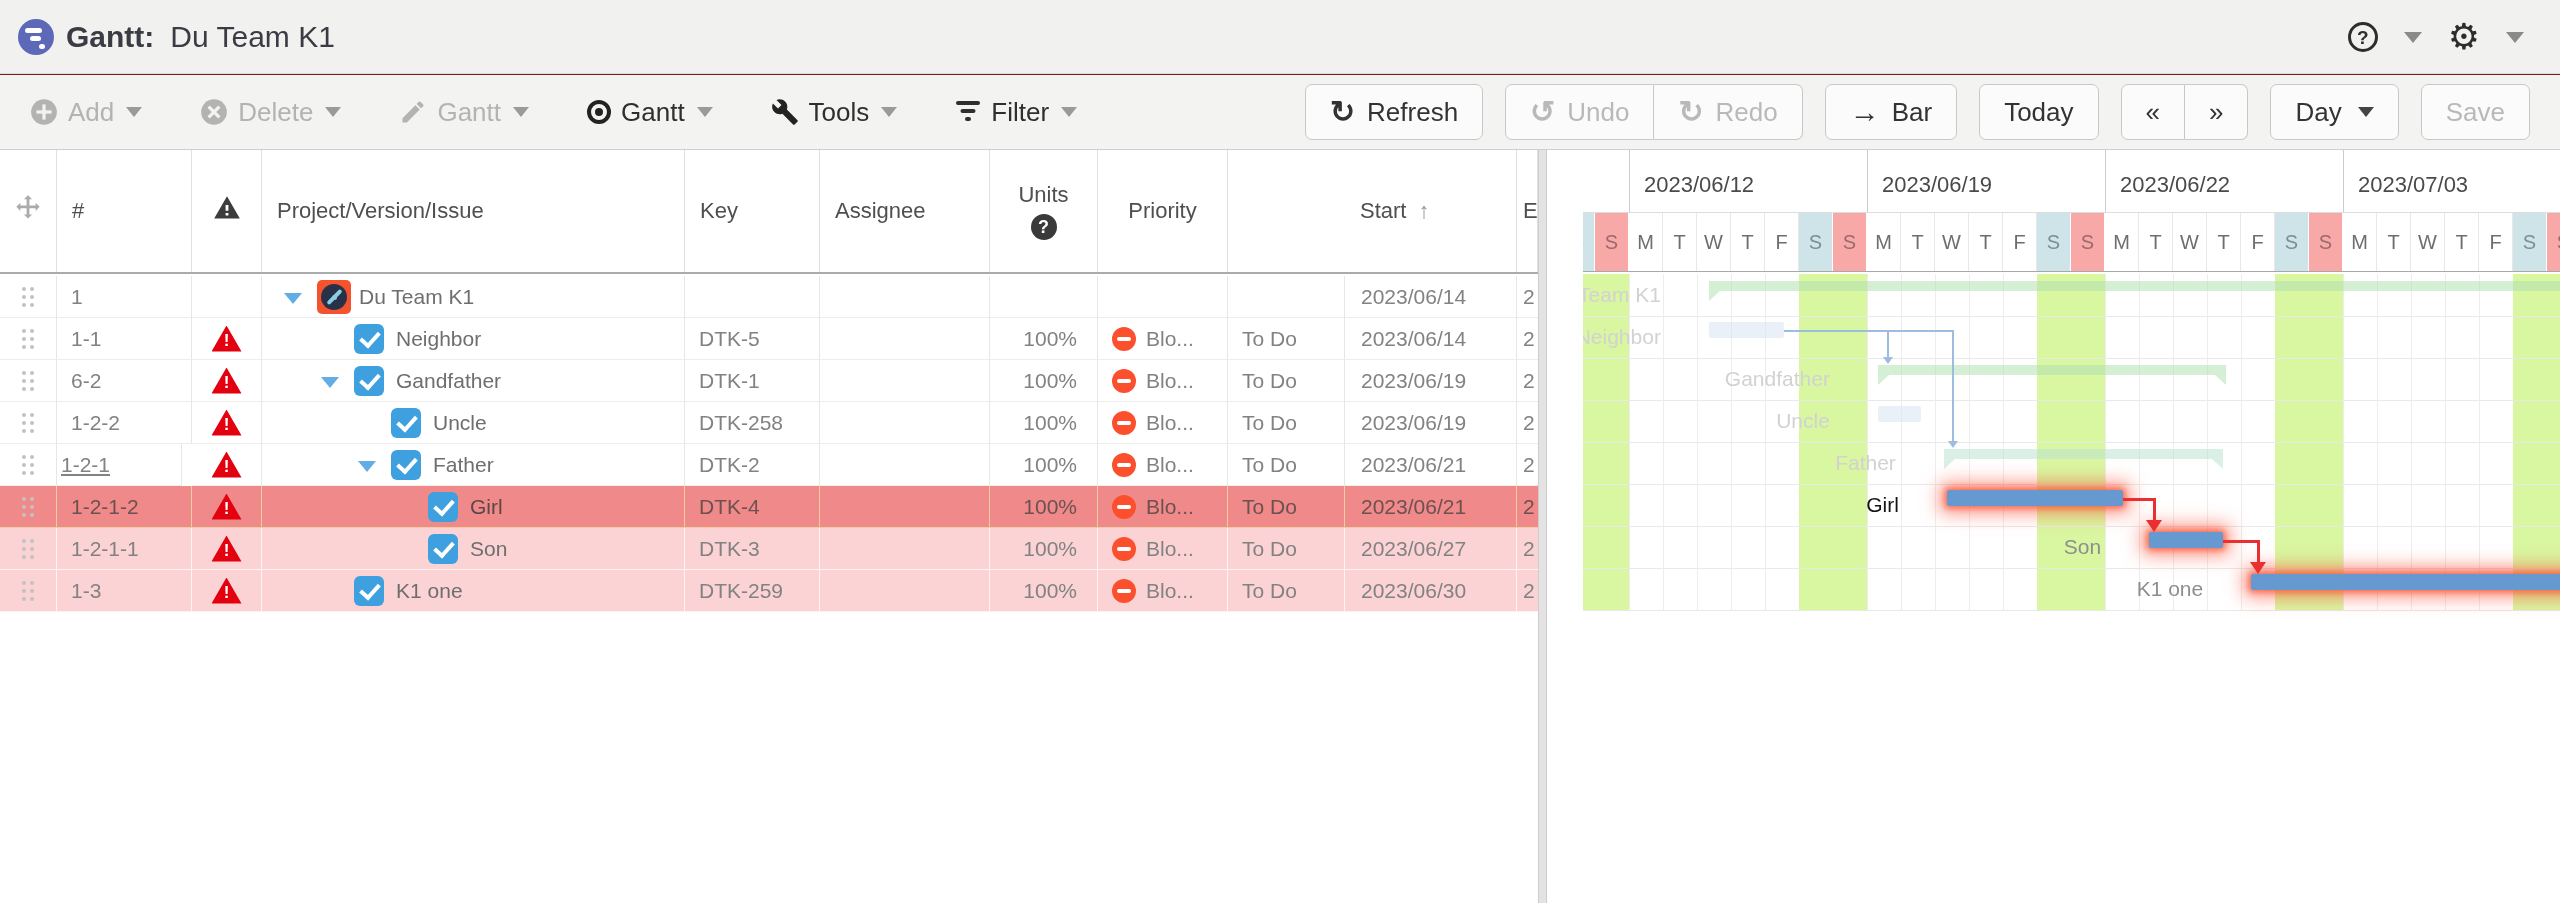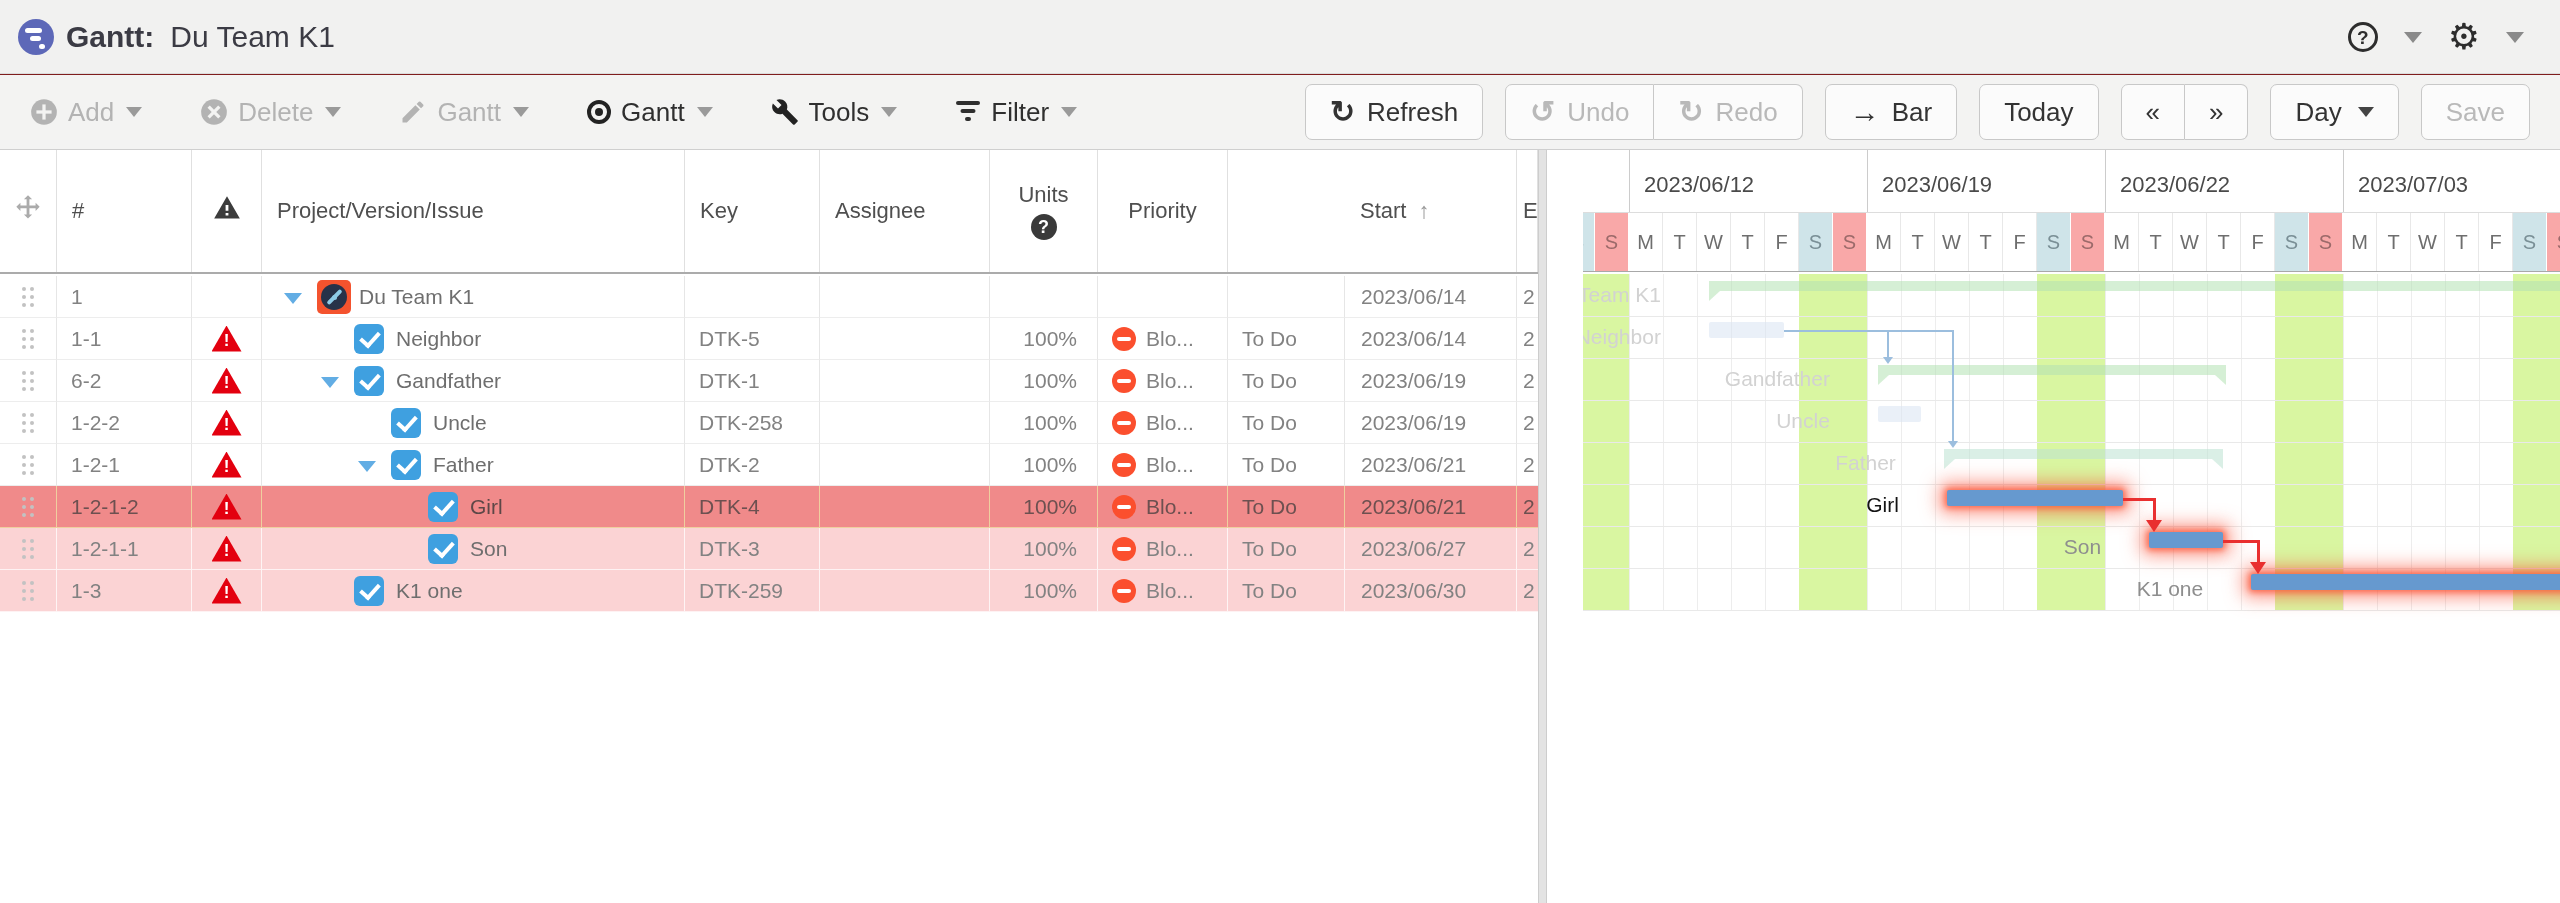--- a/index.html
+++ b/index.html
@@ -396,21 +396,21 @@
               <span>Blo...</span>
             </div>
             <div class="cell" style="left: 1228px; width: 117px; padding-left: 14px;">To Do</div>
             <div class="cell" style="left: 1345px; width: 172px; padding-left: 16px;">2023/06/19</div>
             <div class="cell" style="left: 1517px; width: 21px; padding-left: 6px; border-right: none;">2</div>
           </div>
           <div class="trow" style="top: 294px;">
             <div class="cell" style="left: 0px; width: 57px;">
               <span class="dots"></span>
             </div>
-            <div class="cell" style="left: 57px; width: 135px; padding-left: 14px;">1-2-1</div>
+            <div class="cell" style="left: 47px; width: 135px; padding-left: 14px; text-decoration: underline;">1-2-1</div>
             <div class="cell" style="left: 192px; width: 70px;">
               <span class="warn-icon"></span>
             </div>
             <div class="cell" style="left: 262px; width: 423px;">
               <span class="tree-caret" style="left: 96px;"></span>
               <span class="chk" style="left: 129px;"></span>
               <span class="name-label" style="left: 171px;">Father</span>
             </div>
             <div class="cell" style="left: 685px; width: 135px; padding-left: 14px;">DTK-2</div>
             <div class="cell" style="left: 820px; width: 170px;"></div>

